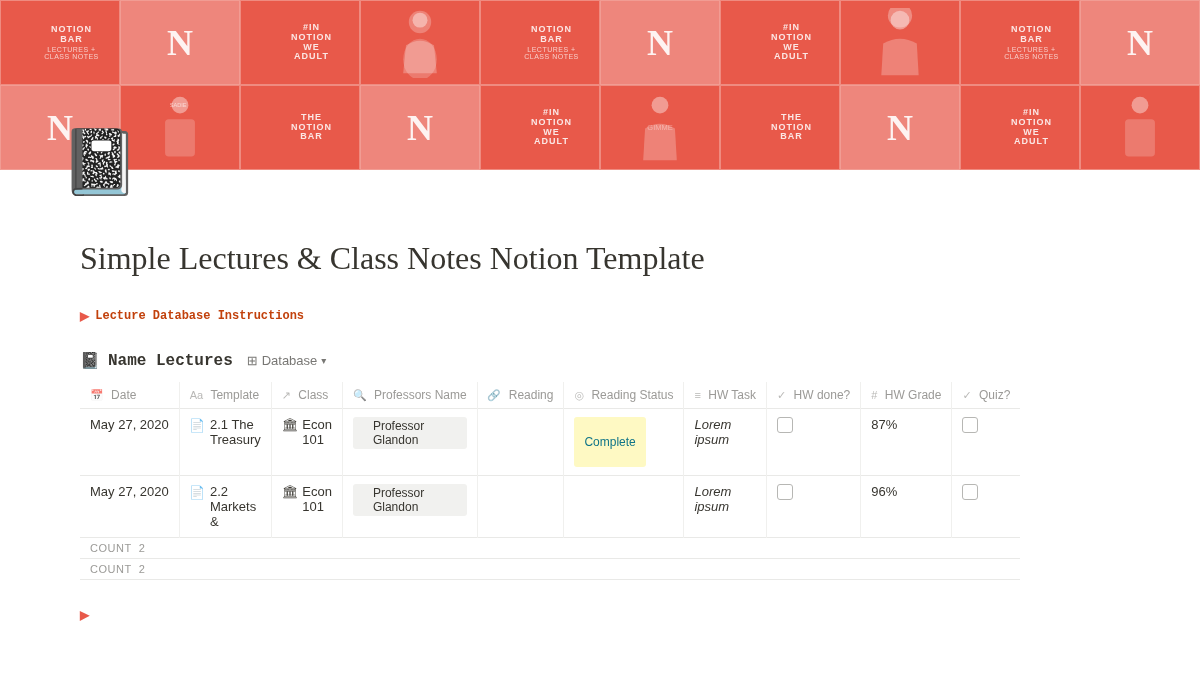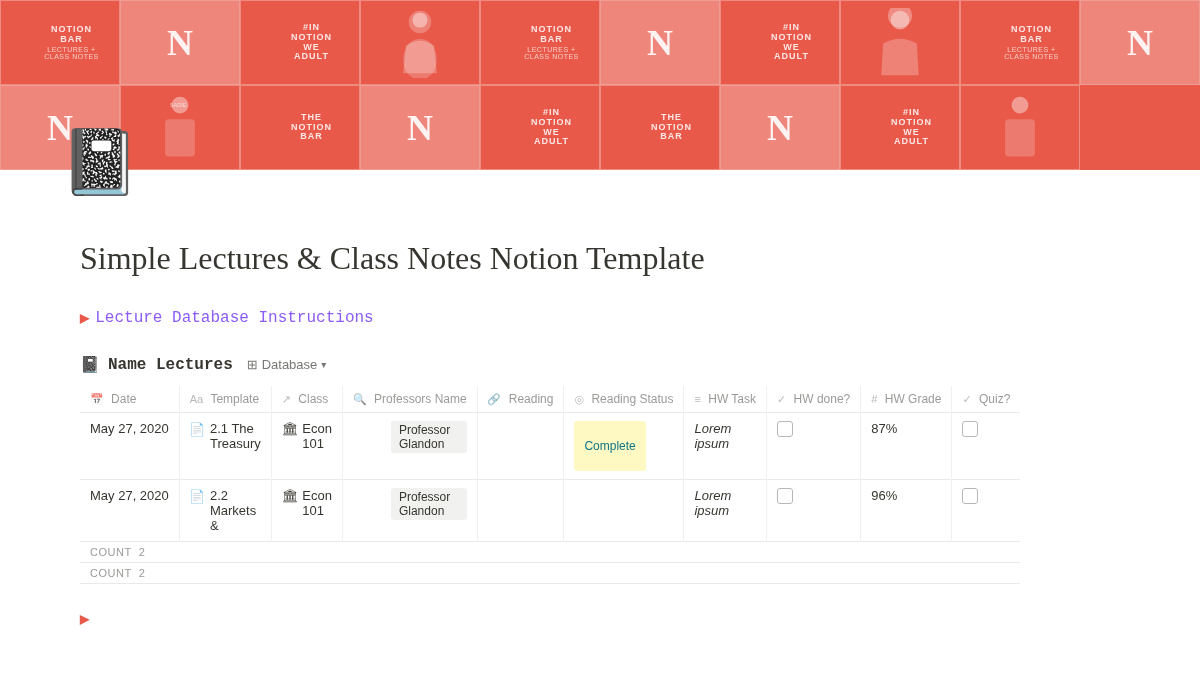--- a/index.html
+++ b/index.html
@@ -105,24 +105,24 @@
       gap: 6px;
       margin-bottom: 28px;
       cursor: pointer;
     }
     .toggle-arrow {
       color: #e8594a;
       font-size: 12px;
       font-weight: bold;
     }
     .toggle-label {
-      color: #8b5cf6;
-      font-size: 16px;
+      color: #c2410c;
+      font-size: 12px;
       font-family: 'Courier New', monospace;
-      font-weight: 400;
+      font-weight: 700;
     }
 
     
     .section-heading {
       display: flex;
       align-items: center;
       gap: 8px;
       margin-bottom: 12px;
     }
     .section-icon {
@@ -186,25 +186,24 @@
     
     .date-cell { color: #787774; font-size: 13px; white-space: nowrap; }
     .lecture-cell { display: flex; align-items: flex-start; gap: 4px; }
     .lecture-icon { font-size: 13px; flex-shrink: 0; margin-top: 1px; }
     .class-cell { display: flex; align-items: flex-start; gap: 4px; }
     .class-icon { font-size: 13px; flex-shrink: 0; }
 
     .prof-tag {
       background: #f1f1ef;
       border-radius: 3px;
-      padding: 2px 8px;
+      padding: 2px 20px;
       font-size: 12px;
       color: #37352f;
       display: inline-block;
-      margin-left: 38px;
     }
 
     .status-complete {
       background: #fef9c3;
       color: #0f7488;
       border-radius: 3px;
       padding: 18px 10px;
       font-size: 12px;
       font-weight: 500;
       display: inline-block;
@@ -363,20 +362,27 @@
     <div class="banner-cell cell-notion">
       <div class="n-logo">N</div>
     </div>
 
     <div class="banner-cell">
       <div class="cell-text">
         <span class="brand">#IN<br>NOTION<br>WE<br>ADULT</span>
       </div>
     </div>
 
+    <div class="banner-cell">
+      <svg class="person-silhouette" viewBox="0 0 60 75" fill="none">
+        <circle cx="30" cy="13" r="9" fill="rgba(255,255,255,0.4)"></circle>
+        <path d="M14 38 Q30 28 46 38 L48 72 H12 Z" fill="rgba(255,255,255,0.25)"></path>
+        <text x="30" y="40" fill="rgba(255,255,255,0.4)" font-size="8" text-anchor="middle">GIMME</text>
+      </svg>
+    </div>
 
     <div class="banner-cell">
       <div class="cell-text">
         <span class="brand">THE<br>NOTION<br>BAR</span>
       </div>
     </div>
 
     <div class="banner-cell cell-notion">
       <div class="n-logo">N</div>
     </div>

